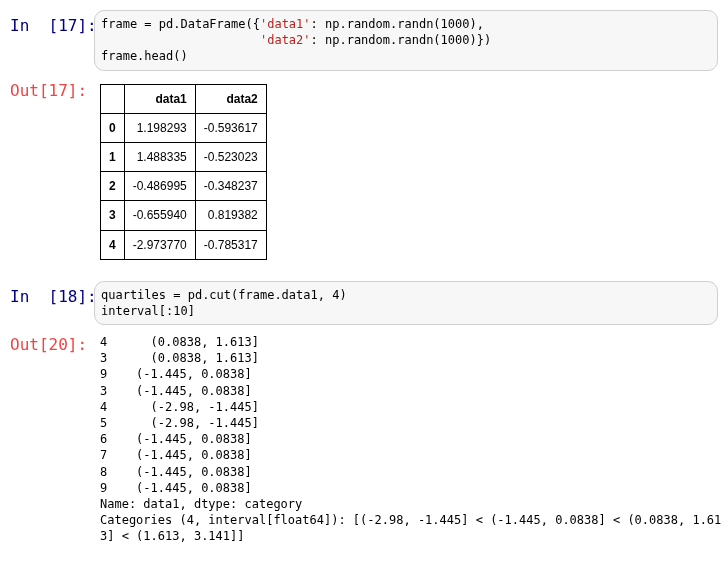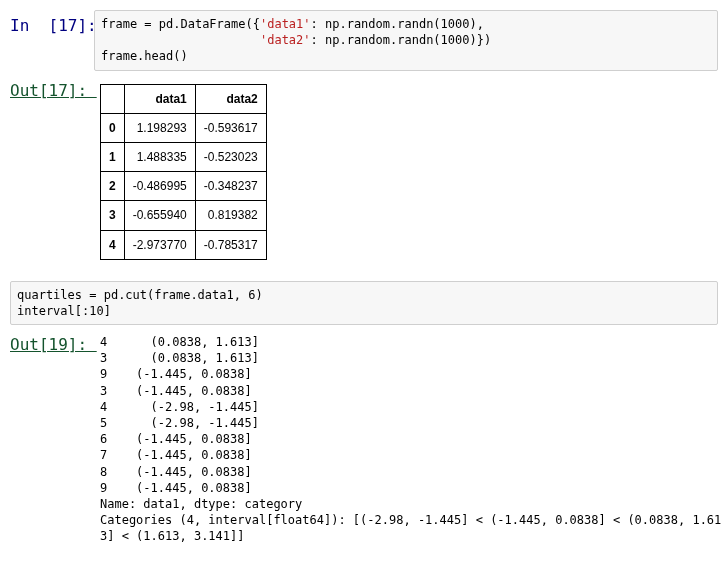--- a/index.html
+++ b/index.html
@@ -19,26 +19,26 @@
     width: 78px;
     min-width: 78px;
     text-align: center;
     padding: 5px 6px 5px 0;
     font-family: "DejaVu Sans Mono", monospace;
     font-size: 16px;
     line-height: 1.35;
     white-space: pre;
   }
   .prompt-in { color: #000080; }
-  .prompt-out { color: #14532d; text-decoration: underline; }
+  .prompt-out { color: #ef4444; }
   .input-area {
     flex: 1;
     background: #f7f7f7;
     border: 1px solid #cfcfcf;
-    border-radius: 2px;
+    border-radius: 10px;
     padding: 5px 6px;
     line-height: 1.35;
     white-space: pre;
     overflow-x: auto;
   }
   .output-area {
     flex: 1;
     padding: 5px 6px;
     line-height: 1.35;
     white-space: pre;
@@ -114,26 +114,27 @@
           <th>4</th>
           <td>-2.973770</td>
           <td>-0.785317</td>
         </tr>
       </tbody>
     </table>
   </div>
 </div>
 
 <div class="cell">
-  <div class="input-area"><span>quartiles = pd.cut(frame.data1, 6)</span>
+  <div class="prompt prompt-in">In  [18]: </div>
+  <div class="input-area"><span>quartiles = pd.cut(frame.data1, 4)</span>
 <span>interval[:10]</span></div>
 </div>
 
 <div class="cell">
-  <div class="prompt prompt-out">Out[19]: </div>
+  <div class="prompt prompt-out">Out[20]: </div>
   <div class="output-area"><span>4      (0.0838, 1.613]</span>
 <span>3      (0.0838, 1.613]</span>
 <span>9    (-1.445, 0.0838]</span>
 <span>3    (-1.445, 0.0838]</span>
 <span>4      (-2.98, -1.445]</span>
 <span>5      (-2.98, -1.445]</span>
 <span>6    (-1.445, 0.0838]</span>
 <span>7    (-1.445, 0.0838]</span>
 <span>8    (-1.445, 0.0838]</span>
 <span>9    (-1.445, 0.0838]</span>

